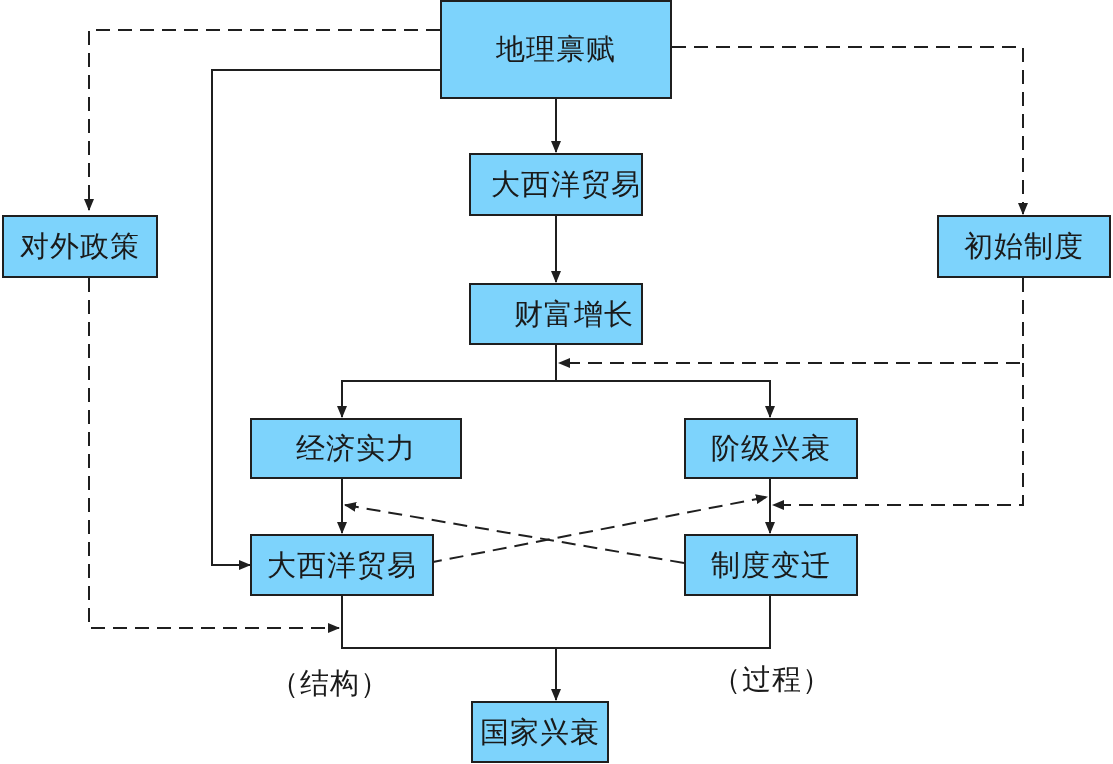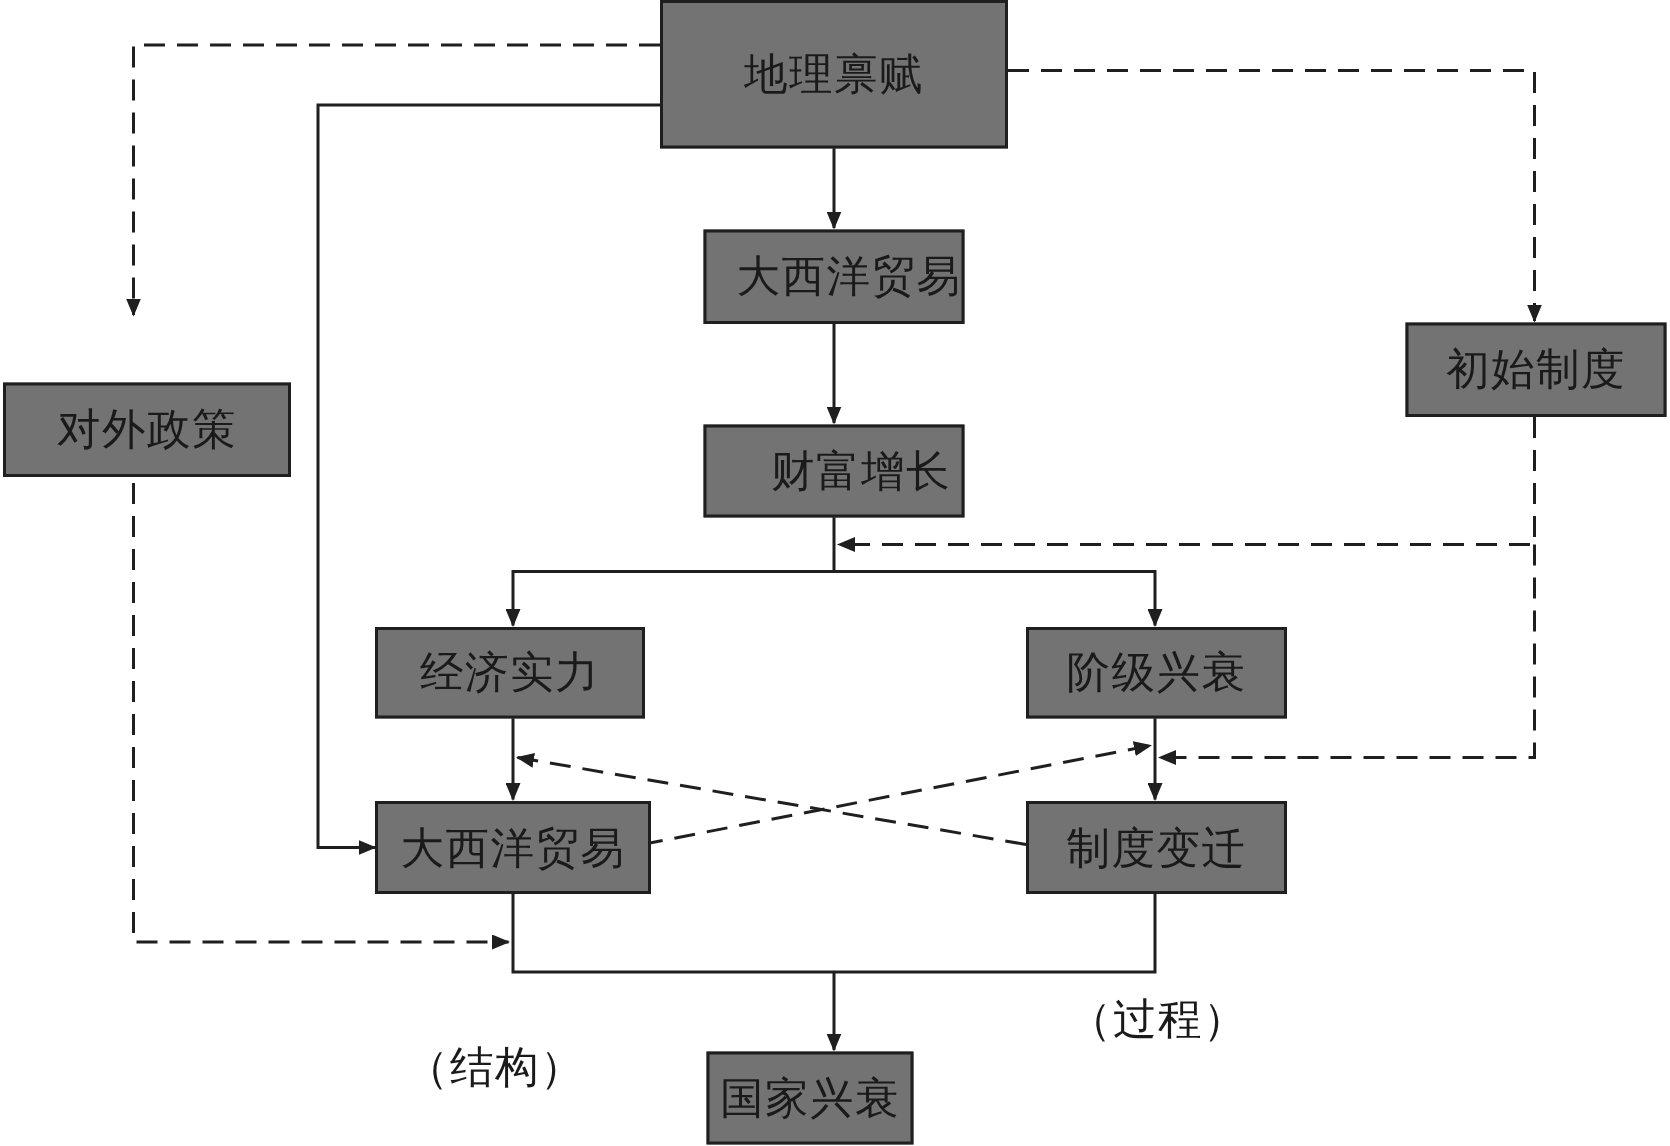--- a/index.html
+++ b/index.html
@@ -1,20 +1,20 @@
 <!DOCTYPE html>
 <html><head>
 <meta charset="utf-8">
 <style>
   html, body { margin:0; padding:0; background:#ffffff; }
   body { width:1113px; height:764px; position:relative; overflow:hidden;
          font-family:"DejaVu Serif", serif; color:#1a1a1a; }
   svg#edges { position:absolute; left:0; top:0; }
   .node { position:absolute; box-sizing:border-box; border:2px solid #1f1f1f;
-          background:#737373; display:flex; align-items:center; justify-content:center;
+          background:#7dd3fc; display:flex; align-items:center; justify-content:center;
           font-size:29px; line-height:1.2; text-align:center; letter-spacing:1px; }
   .node.two { flex-direction:column; }
   .lbl { position:absolute; font-size:29px; letter-spacing:1px; }
 </style>
 </head>
 <body>
 
 <svg id="edges" width="1113" height="764">
   <defs>
     <marker id="arr" viewBox="0 0 12 10" refX="11" refY="5" markerWidth="12" markerHeight="10" markerUnits="userSpaceOnUse" orient="auto">
@@ -43,22 +43,22 @@
       <polyline points="89,278 89,628 339,628" marker-end="url(#arr)"></polyline>
     </g>
   </g>
 </svg>
 
 <div class="node two" style="left:440px;top:0px;width:232px;height:99px;">
   <span>地理禀赋</span>
 </div>
 <div class="node" style="left:469px;top:153px;width:174px;height:63px;padding-left:20px;">大西洋贸易</div>
 <div class="node" style="left:469px;top:283px;width:174px;height:62px;padding-left:36px;">财富增长</div>
-<div class="node" style="left:2px;top:215px;width:192px;height:63px;margin-top:40px;">对外政策</div>
+<div class="node" style="left:2px;top:215px;width:156px;height:63px;">对外政策</div>
 <div class="node" style="left:937px;top:215px;width:174px;height:63px;">初始制度</div>
-<div class="node" style="left:250px;top:418px;width:180px;height:61px;">经济实力</div>
+<div class="node" style="left:250px;top:418px;width:212px;height:61px;">经济实力</div>
 <div class="node" style="left:684px;top:418px;width:174px;height:61px;">阶级兴衰</div>
 <div class="node" style="left:250px;top:534px;width:184px;height:62px;">大西洋贸易</div>
 <div class="node" style="left:684px;top:534px;width:174px;height:62px;">制度变迁</div>
 <div class="node" style="left:471px;top:701px;width:138px;height:62px;">国家兴衰</div>
 
-<div class="lbl" style="left:270px;top:692px;text-align:right;">（结构）</div>
+<div class="lbl" style="left:270px;top:664px;text-align:right;">（结构）</div>
 <div class="lbl" style="left:712px;top:660px;">（过程）</div>
 
 </body></html>

